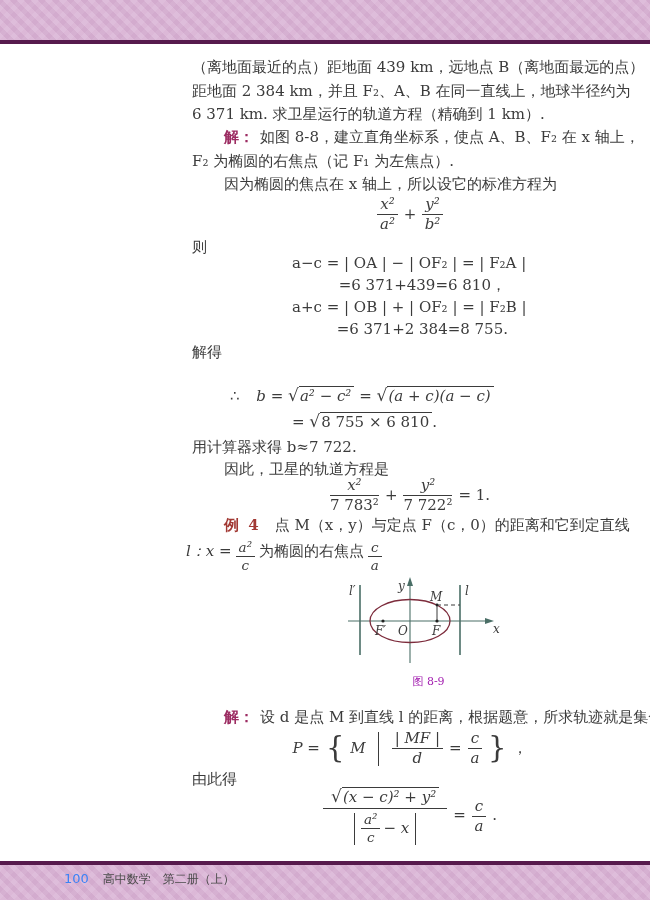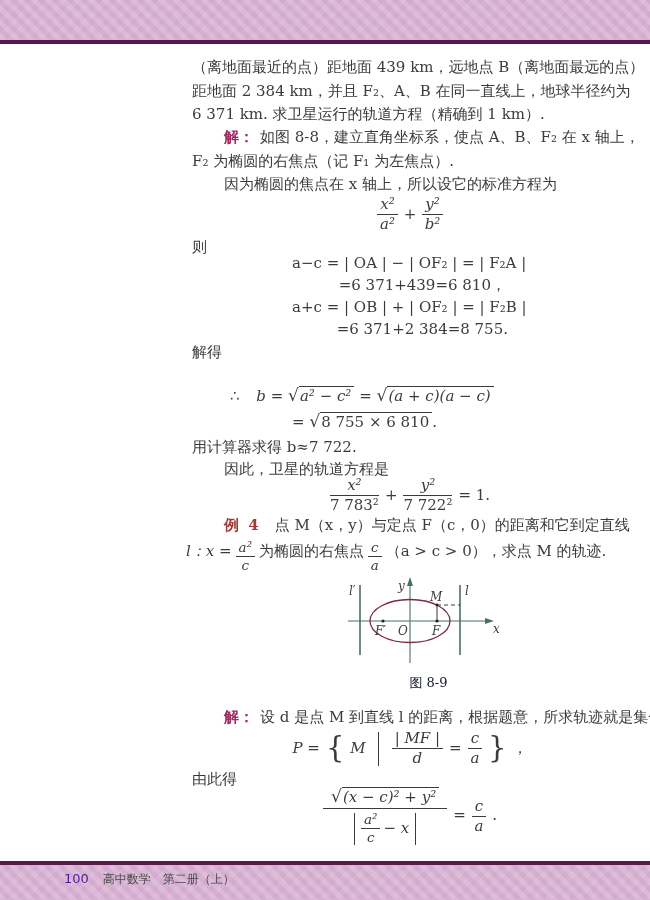--- a/index.html
+++ b/index.html
@@ -45,25 +45,25 @@
 
   .brace{font-size:29px;font-weight:400;line-height:1;position:relative;top:-1px;}
   .vbar{display:inline-block;width:0;border-left:1px solid currentColor;height:34px;margin:0 7px 0 6px;}
   .tallbar{display:inline-block;width:0;border-left:1.3px solid currentColor;height:32px;margin:0 3px;}
 
   .bigfrac{display:inline-flex;flex-direction:column;align-items:stretch;text-align:center;}
   .bigfrac .bftop{border-bottom:1.2px solid currentColor;padding:0 8px 3px;display:flex;justify-content:center;}
   .bigfrac .bfbot{padding-top:3px;display:flex;align-items:center;justify-content:center;gap:3px;}
 
   .fig{position:absolute;left:336px;top:577px;}
-  .fig-caption{position:absolute;left:336px;top:674px;width:185px;text-align:center;font-size:13px;color:#0f172a;}
+  .fig-caption{position:absolute;left:336px;top:674px;width:185px;text-align:center;font-size:11px;color:#a21caf;}
   svg text{font-family:"DejaVu Serif","Liberation Serif",serif;font-style:italic;font-size:12px;fill:#3b3b3b;}
 
   .footer-text{position:absolute;top:871px;left:64px;font-size:12px;color:#4a4a4a;font-family:"DejaVu Sans","Liberation Sans",sans-serif;}
-  .footer-text .pnum{font-size:13px;margin-right:14px;color:#4c1d95;}
+  .footer-text .pnum{font-size:13px;margin-right:14px;color:#3b82f6;}
 </style>
 </head>
 <body>
 
 <div class="page">
 
   <div class="band top"></div>
   <div class="rule top"></div>
 
   <div class="blk" style="top:56px;left:192px;">
@@ -160,21 +160,20 @@
     <span class="it">l：x =</span>
     <span class="ifrac small it">
         <span class="ftop">a²</span>
         <span class="fbot">c</span>
       </span>
     <span>为椭圆的右焦点</span>
     <span class="ifrac small it">
         <span class="ftop">c</span>
         <span class="fbot">a</span>
       </span>
-    <span>（a &gt; c &gt; 0），求点 M 的轨迹.</span>
   </div>
 
   <div class="fig">
     <svg width="185" height="92" viewBox="0 0 185 92">
       <line x1="24" y1="8" x2="24" y2="78" stroke="#4a6e66" stroke-width="1.6"></line>
       <line x1="124" y1="8" x2="124" y2="78" stroke="#4a6e66" stroke-width="1.6"></line>
       <line x1="12" y1="44" x2="152" y2="44" stroke="#4a6e66" stroke-width="1.1"></line>
       <polygon points="158,44 149,41 149,47" fill="#4a6e66"></polygon>
       <line x1="74" y1="7" x2="74" y2="86" stroke="#4a6e66" stroke-width="1.1"></line>
       <polygon points="74,0 71,9 77,9" fill="#4a6e66"></polygon>

